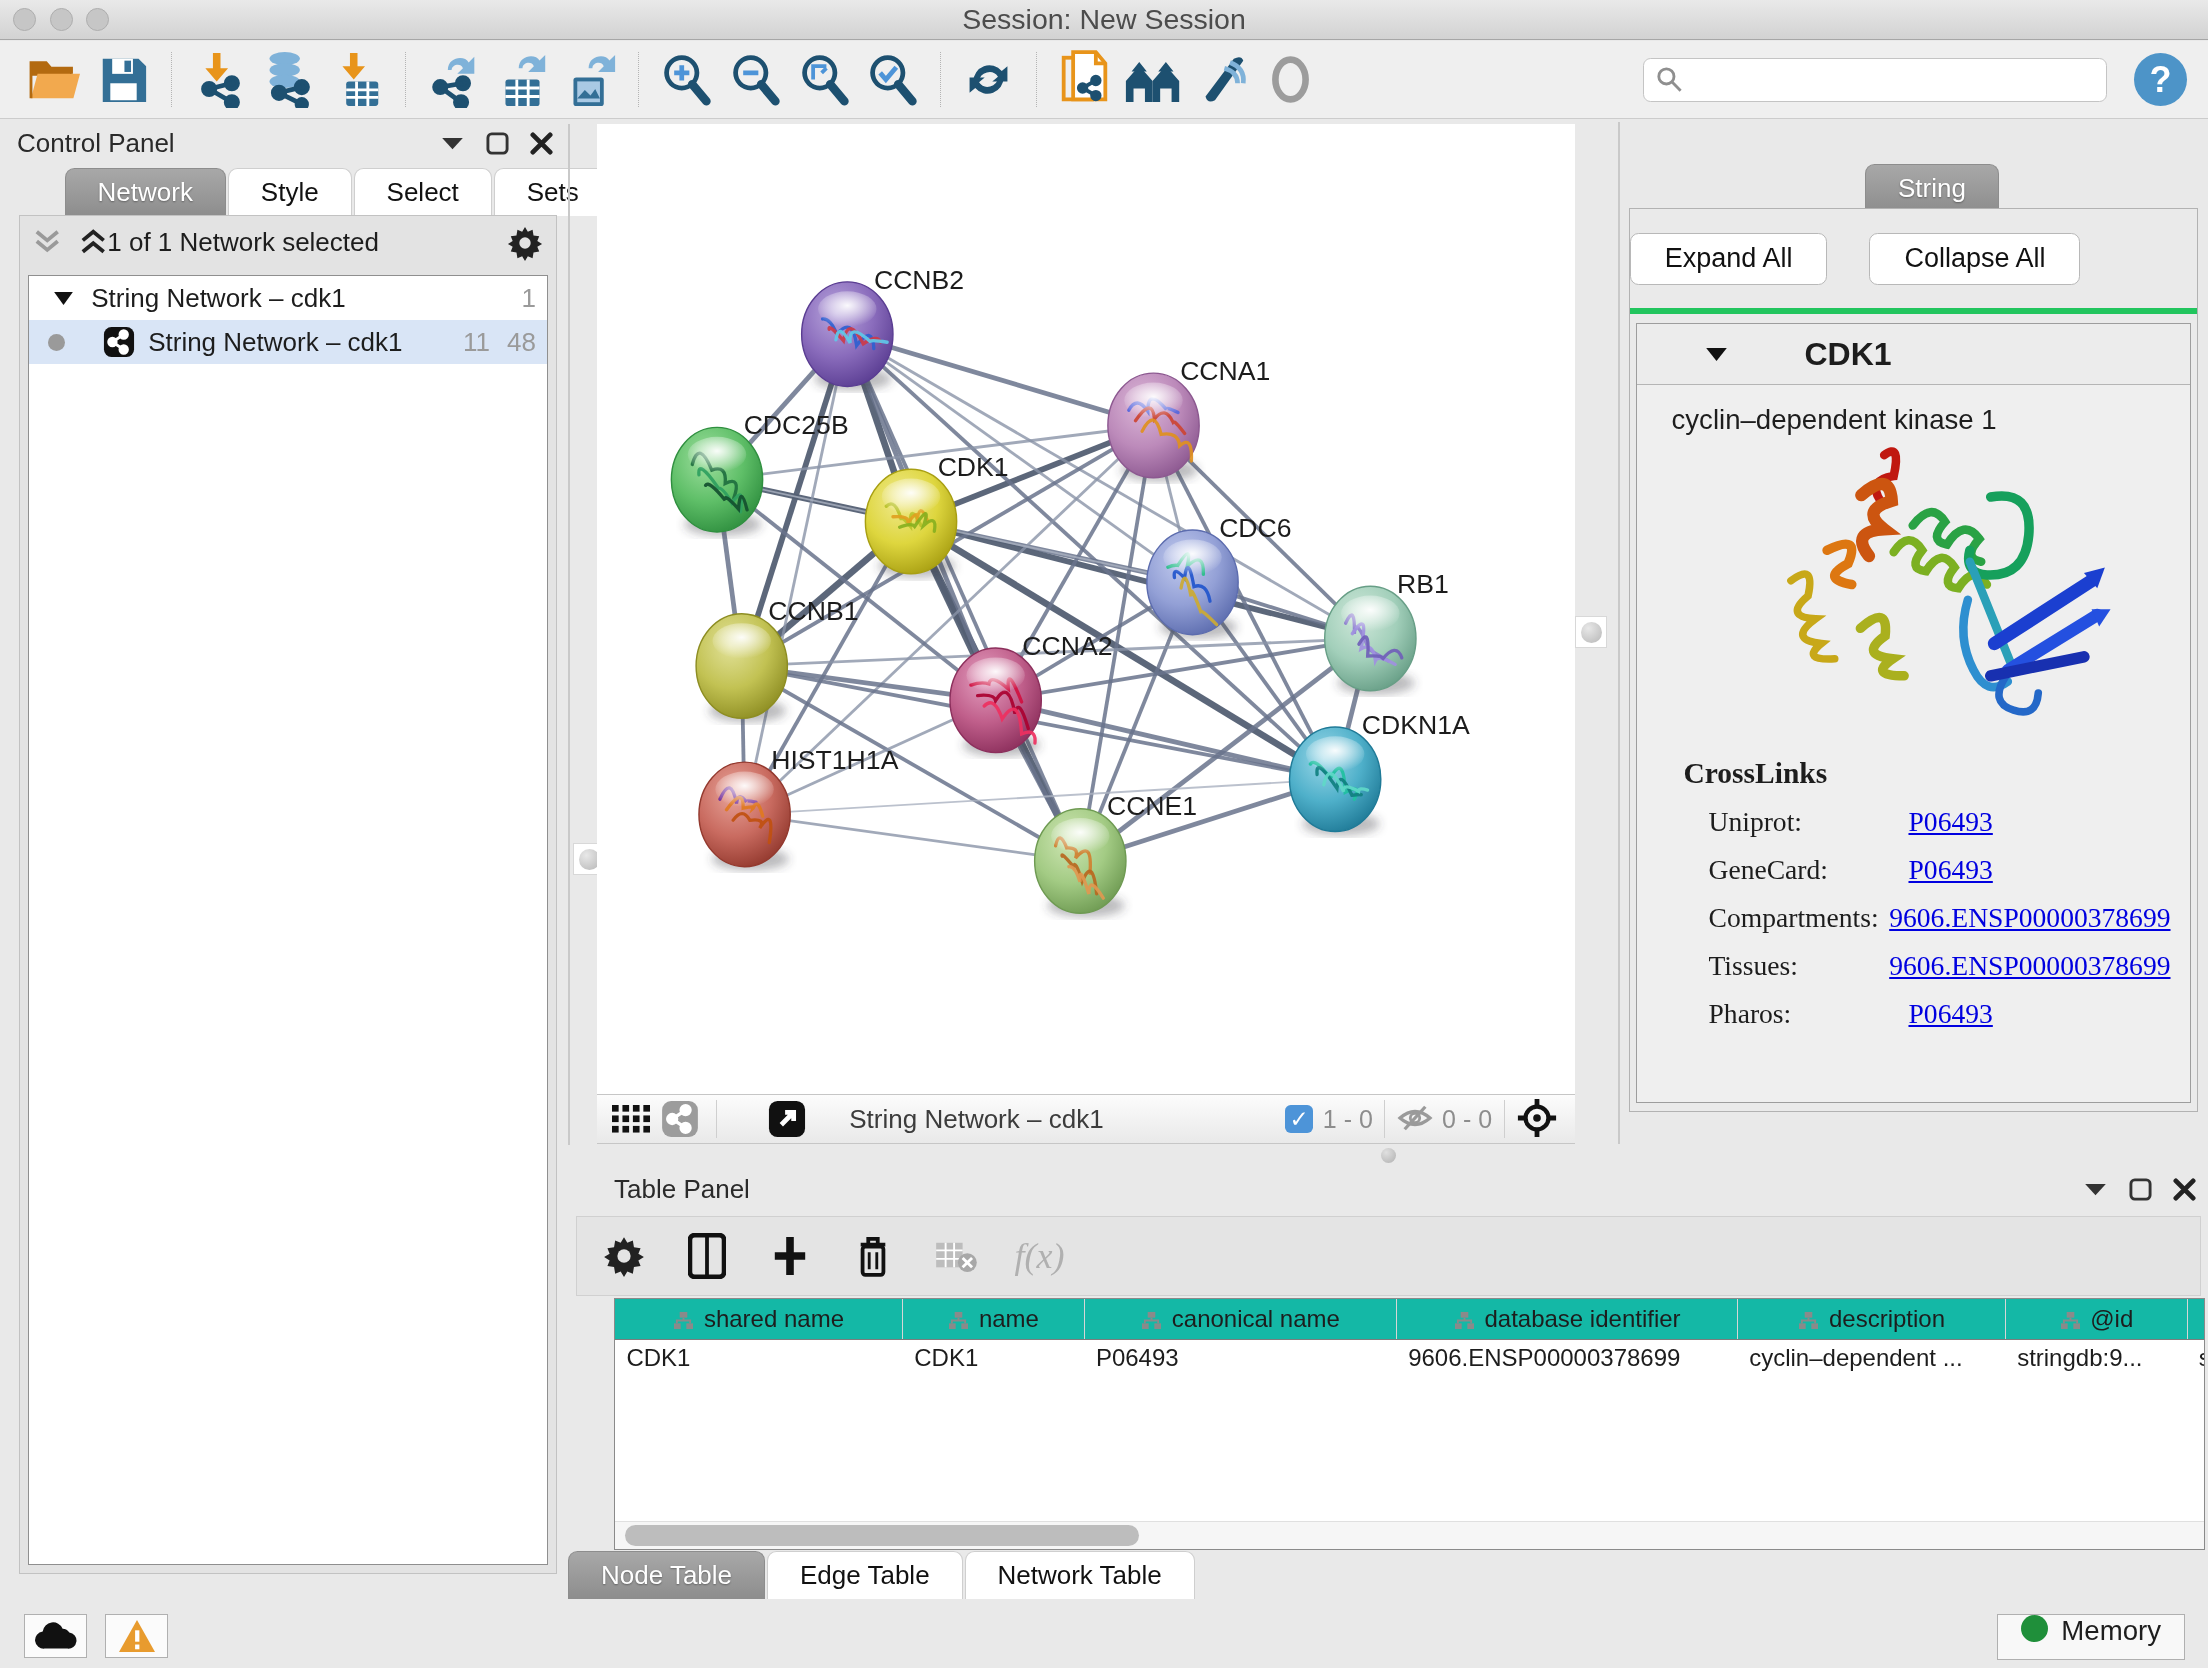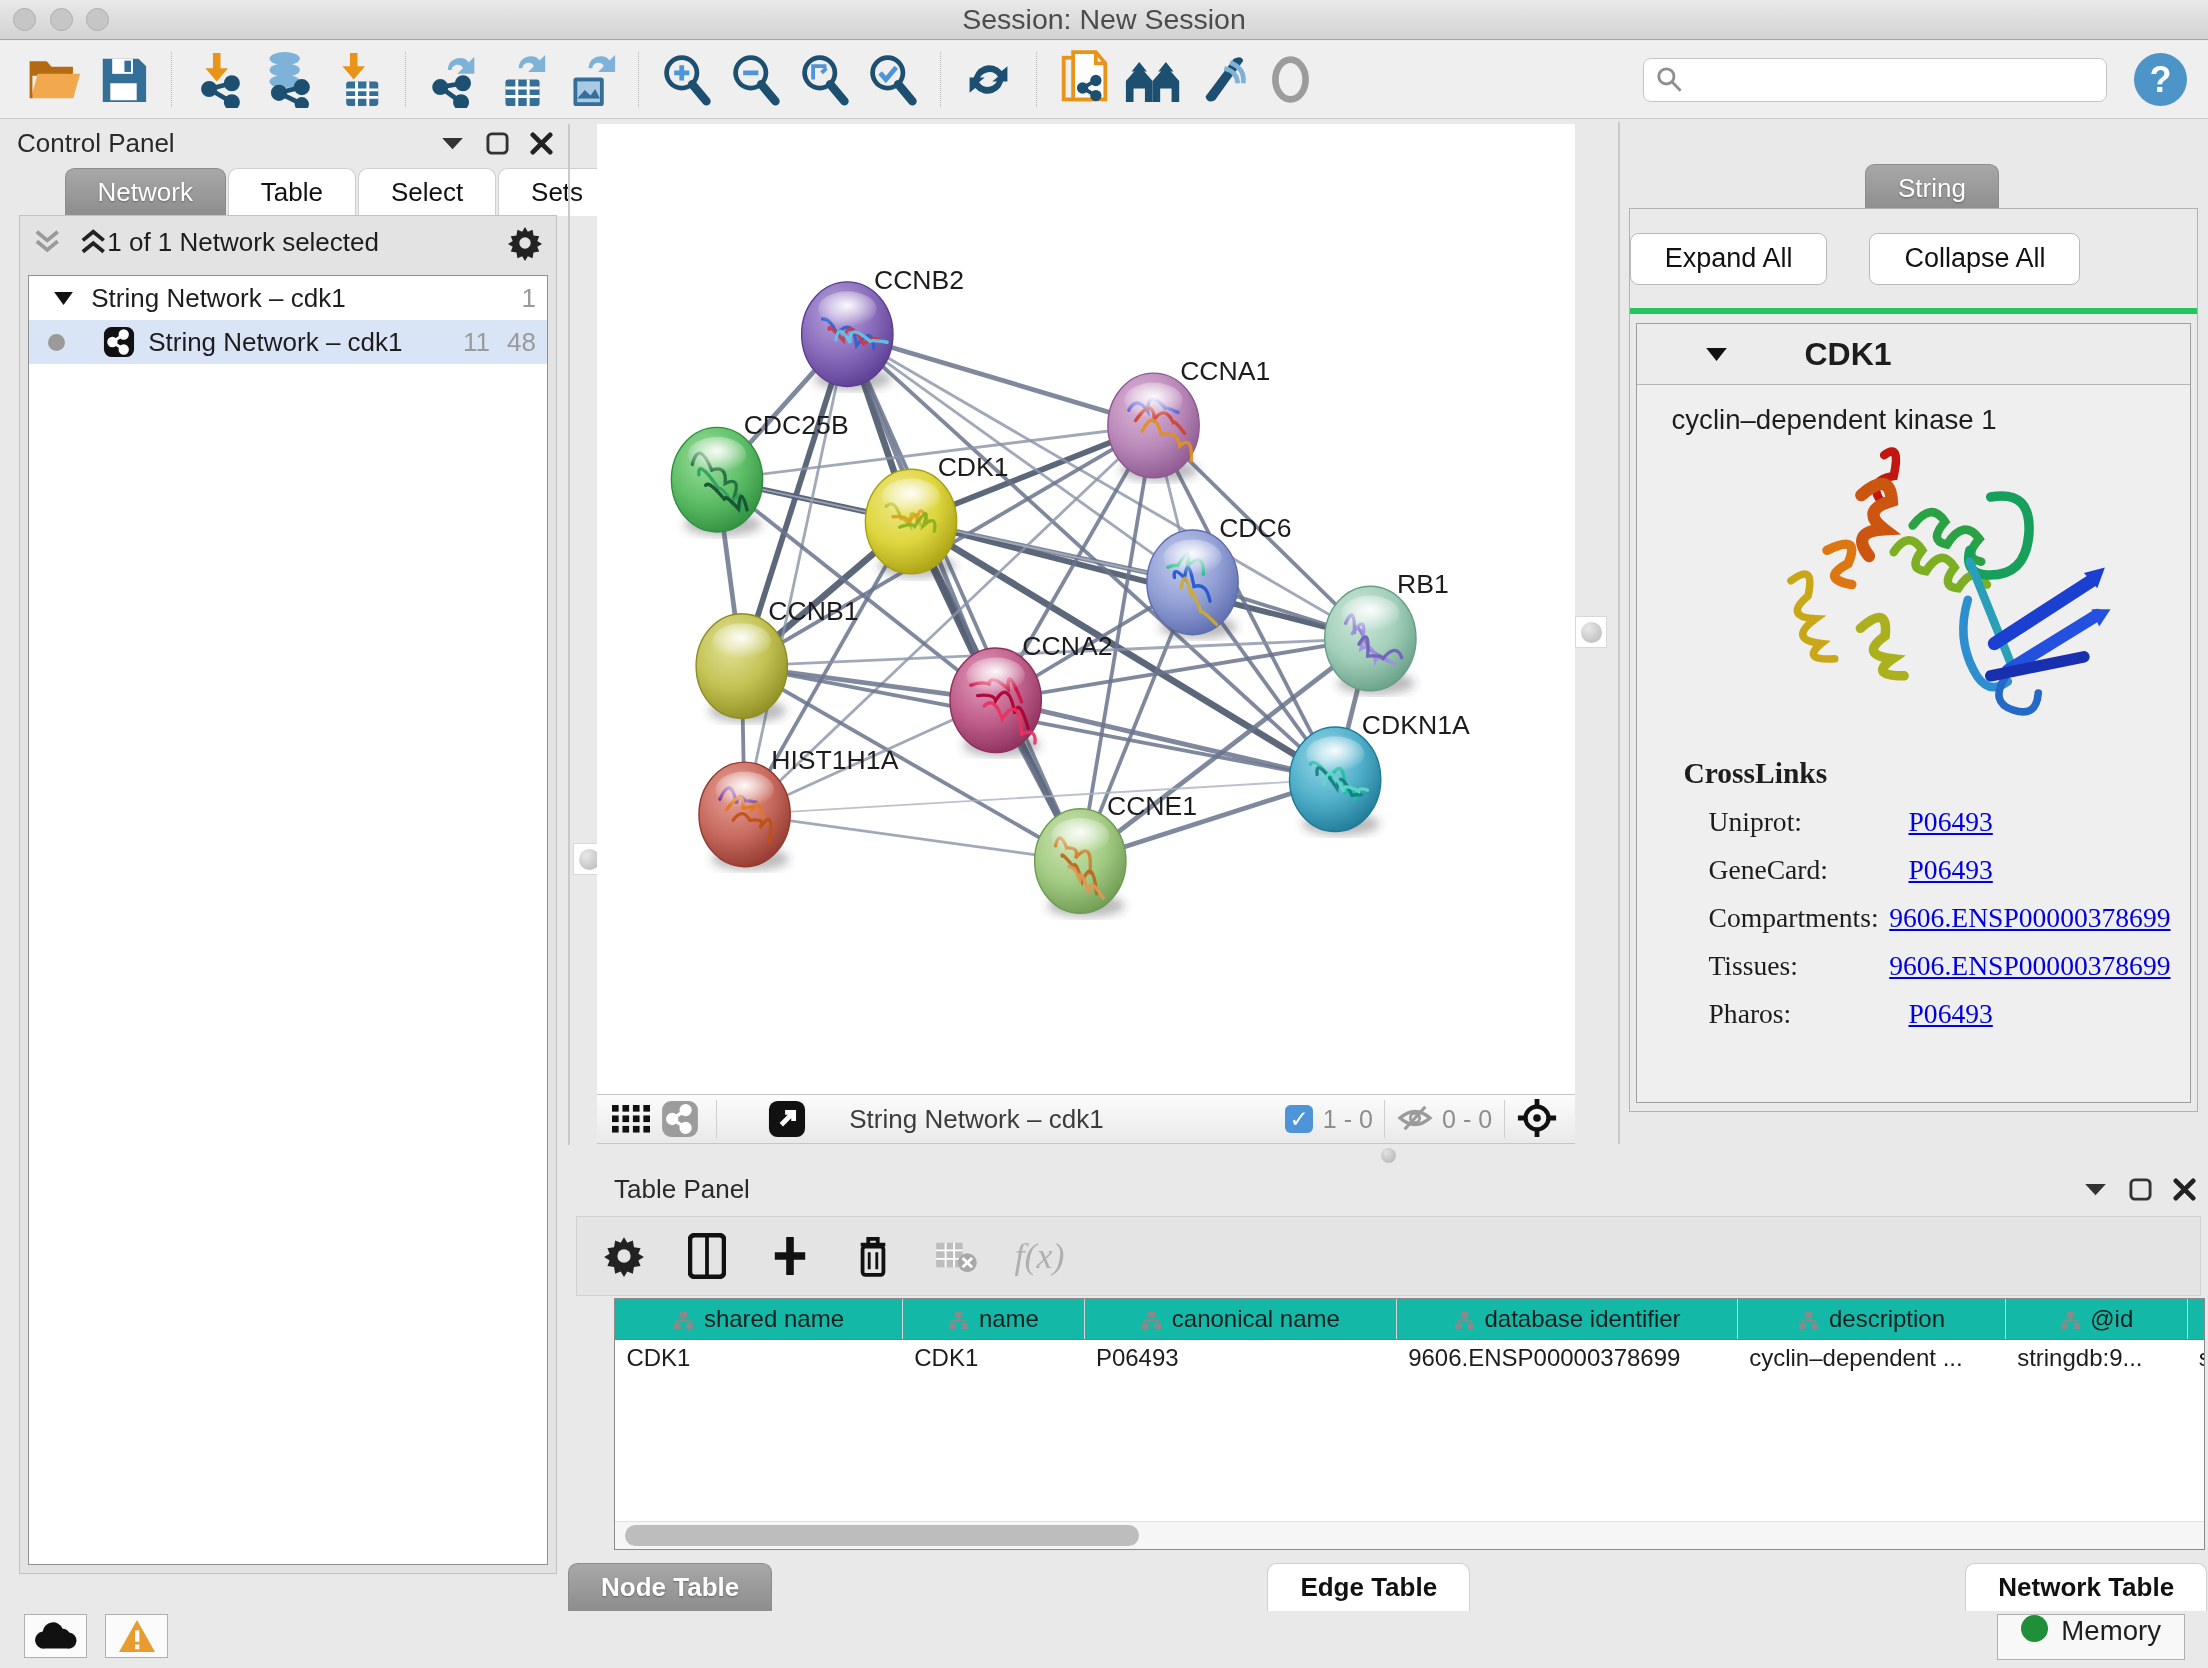--- a/index.html
+++ b/index.html
@@ -86,21 +86,21 @@
     display:flex; align-items:center; padding-left:23px; gap:34px; }
   .tp-tool { width:49px; height:49px; display:flex; align-items:center; justify-content:center; }
   .fx { font-family:"Liberation Serif",serif; font-style:italic; font-size:36px; color:#b0b0b0; }
   .tablebox { position:absolute; left:46px; top:131px; width:1591px; height:252px; background:#ffffff; border:1.9px solid #8a8a8a; overflow:hidden; }
   table.grid { border-collapse:collapse; table-layout:fixed; width:1760px; }
   table.grid th { background:#14b8a6; border-right:1px solid #d6d6d6; border-bottom:1.9px solid #7c7c7c;
     font-weight:normal; font-size:24px; height:40px; text-align:center; white-space:nowrap; overflow:hidden; }
   table.grid td { font-size:24px; height:38px; padding-left:11.4px; white-space:nowrap; overflow:hidden; }
   .hscroll { position:absolute; left:0; right:0; bottom:0; height:28.5px; background:#f6f6f6; border-top:1px solid #e0e0e0; }
   .hthumb { position:absolute; left:9.5px; top:3.8px; width:514px; height:21px; border-radius:10.5px; background:#bdbdbd; }
-  .tp-tabs { position:absolute; left:0; right:0; top:396px; display:flex; justify-content:space-between;font-weight:bold; }
+  .tp-tabs { position:absolute; left:0; right:0; top:384px; display:flex; justify-content:flex-start; }
 
   
   .statusbtn { background:#fbfbfb; border:1.9px solid #b0b0b0; width:63px; height:44px; display:flex; align-items:center; justify-content:center; }
   .membtn { background:#f8f8f8; border:1.9px solid #b0b0b0; height:46px; padding:0 23px; display:flex; align-items:flex-start; gap:13.3px; font-size:27.6px; }
   .memdot { width:27px; height:27px; border-radius:50%; background:#1f8f3a; }
 
   svg text { font-family:"Liberation Sans", sans-serif; }
   .vline { background:#c9c9c9; width:1.9px; }
 </style>
 </head>
@@ -287,21 +287,21 @@
       <svg width="23" height="23" viewBox="0 0 24 24">
           <rect x="2" y="2" width="20" height="20" rx="4" fill="none" stroke="#333" stroke-width="3"></rect>
         </svg>
       <svg width="23" height="23" viewBox="0 0 24 24">
           <path d="M3 3 L21 21 M21 3 L3 21" stroke="#222" stroke-width="5" stroke-linecap="round"></path>
         </svg>
     </span>
   </div>
   <div class="tabs cp-tabs" id="cp-tabs">
       <div class="tab active">Network</div>
-      <div class="tab">Table</div>
+      <div class="tab">Style</div>
       <div class="tab">Select</div>
       <div class="tab">Sets</div>
     </div>
   <div class="cp-body">
     <div class="cp-statusrow">
       <svg width="28.5" height="28.5" viewBox="0 0 30 30">
           <path d="M4 4 l11 9 11 -9 M4 14 l11 9 11 -9" stroke="#9a9a9a" stroke-width="4" fill="none"></path>
         </svg>
       <svg width="28.5" height="28.5" viewBox="0 0 30 30" style="margin-left:17px">
           <path d="M4 13 L15 4 26 13 M4 25 L15 16 26 25" stroke="#222" stroke-width="4" fill="none"></path>

